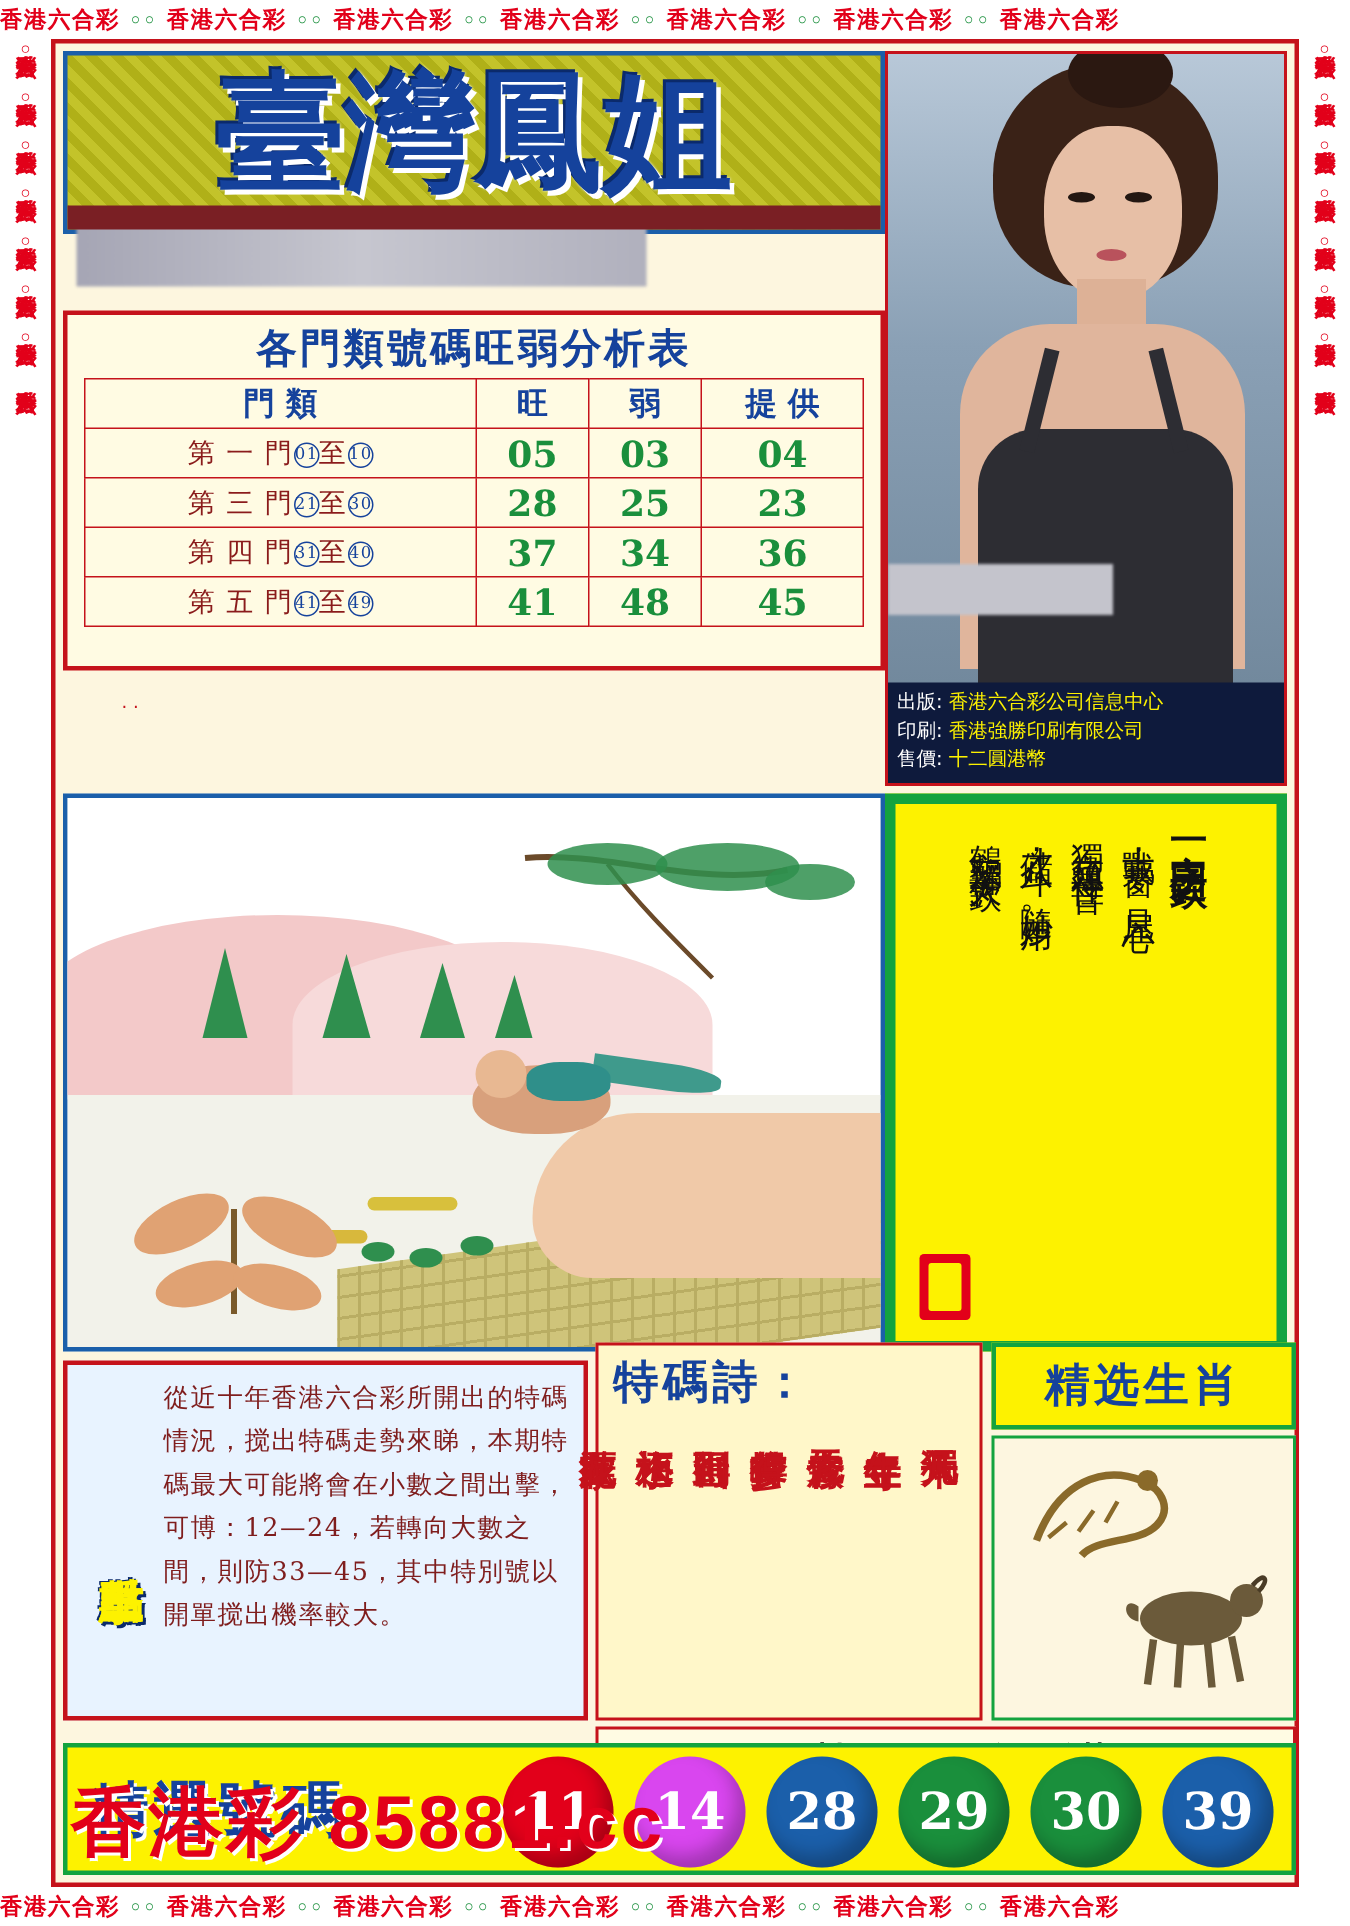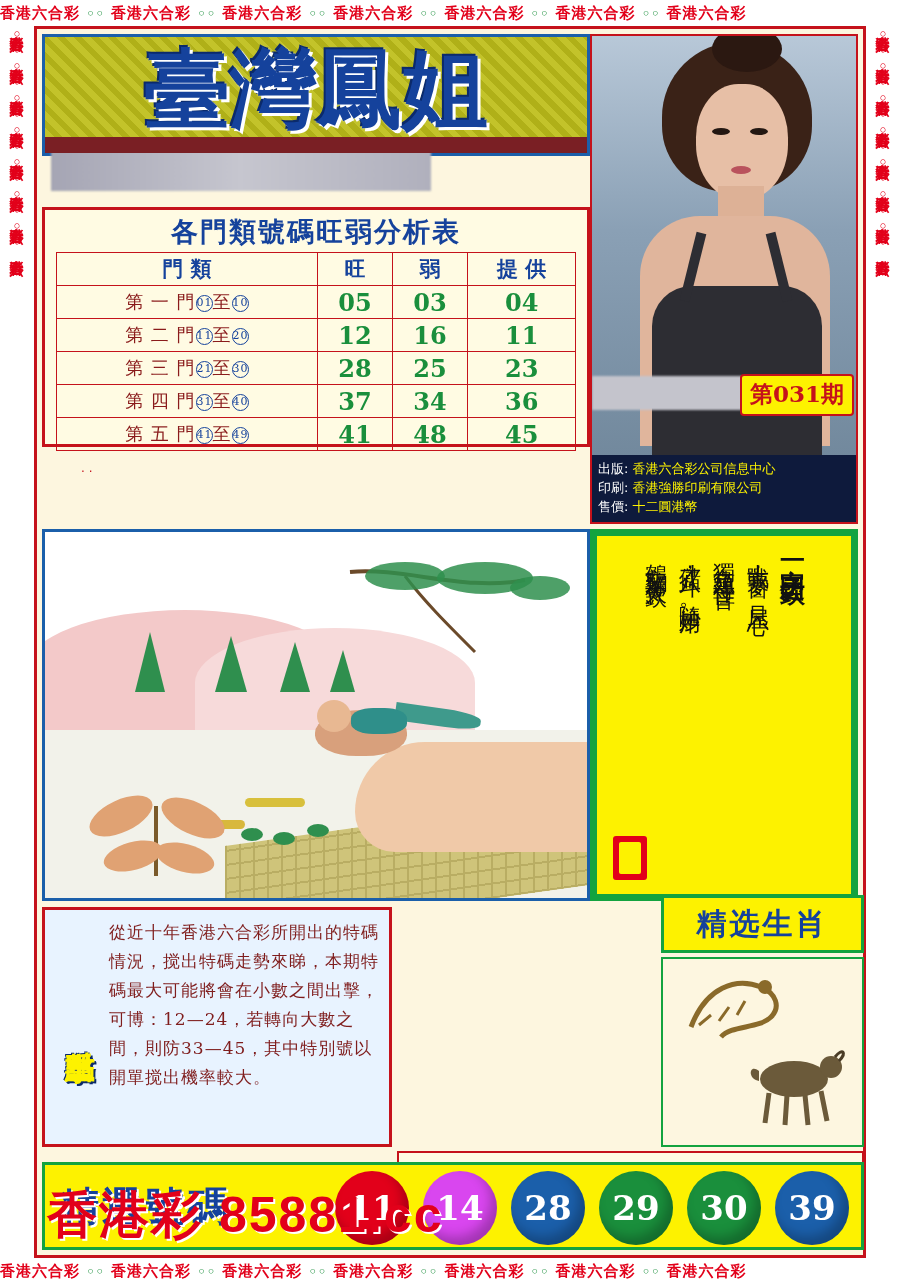--- a/index.html
+++ b/index.html
@@ -215,26 +215,20 @@
         <th>弱</th>
         <th>提 供</th>
       </tr>
       <tr>
         <td class="lbl"><span>第 一 門</span><span class="circnum">01</span><span>至</span><span class="circnum">10</span></td>
         <td class="num">05</td>
         <td class="num">03</td>
         <td class="num">04</td>
       </tr>
       <tr>
-        <td class="lbl"><span>第 二 門</span><span class="circnum">11</span><span>至</span><span class="circnum">20</span></td>
-        <td class="num">12</td>
-        <td class="num">16</td>
-        <td class="num">11</td>
-      </tr>
-      <tr>
         <td class="lbl"><span>第 三 門</span><span class="circnum">21</span><span>至</span><span class="circnum">30</span></td>
         <td class="num">28</td>
         <td class="num">25</td>
         <td class="num">23</td>
       </tr>
       <tr>
         <td class="lbl"><span>第 四 門</span><span class="circnum">31</span><span>至</span><span class="circnum">40</span></td>
         <td class="num">37</td>
         <td class="num">34</td>
         <td class="num">36</td>
@@ -255,21 +249,20 @@
     <div class="ph-face"></div>
     <div class="ph-eyeL"></div>
     <div class="ph-eyeR"></div>
     <div class="ph-lip"></div>
     <div class="ph-neck"></div>
     <div class="ph-body"></div>
     <div class="ph-dress"></div>
     <div class="ph-strapl"></div>
     <div class="ph-strapr"></div>
     <div class="ph-blurbar"></div>
-    <div class="issue">第031期</div>
     <div class="credits">
       <div>
         <span class="k">出版:</span>
         <span class="v">香港六合彩公司信息中心</span>
       </div>
       <div>
         <span class="k">印刷:</span>
         <span class="v">香港強勝印刷有限公司</span>
       </div>
       <div>
@@ -328,20 +321,32 @@
     <div class="seal">
         <i></i>
       </div>
   </div>
 
   <div class="focus">
     <div class="focus-left">重點出擊</div>
     <div class="focus-text">從近十年香港六合彩所開出的特碼情況，搅出特碼走勢來睇，本期特碼最大可能將會在小數之間出擊，可博：12—24，若轉向大數之間，則防33—45，其中特別號以開單搅出機率較大。</div>
   </div>
 
+  <div class="poem2">
+    <div class="poem2-title">特碼詩：</div>
+    <div class="grid2">
+      <div class="gcol">十獨天几</div>
+      <div class="gcol">年立寺生</div>
+      <div class="gcol">无青寂修</div>
+      <div class="gcol">梦峰寥得</div>
+      <div class="gcol">得野山到</div>
+      <div class="gcol">还水水梅</div>
+      <div class="gcol">家涯歇花</div>
+    </div>
+  </div>
 
   <div class="zodiac-title">精选生肖</div>
   <div class="zodiac-box">
     <svg class="dragon" viewBox="0 0 110 80">
       <path d="M10 60 C25 20 55 10 80 20 C95 26 100 40 90 50 C78 62 50 58 40 70" stroke="#8a6a2a" stroke-width="5" fill="none"></path>
       <circle cx="84" cy="20" r="7" fill="#8a6a2a"></circle>
       <path d="M30 48 l-12 10 M48 40 l-10 14 M64 34 l-8 14" stroke="#8a6a2a" stroke-width="3"></path>
     </svg>
     <svg class="goat" viewBox="0 0 110 84">
       <ellipse cx="55" cy="34" rx="34" ry="18" fill="#6b5a3a"></ellipse>

